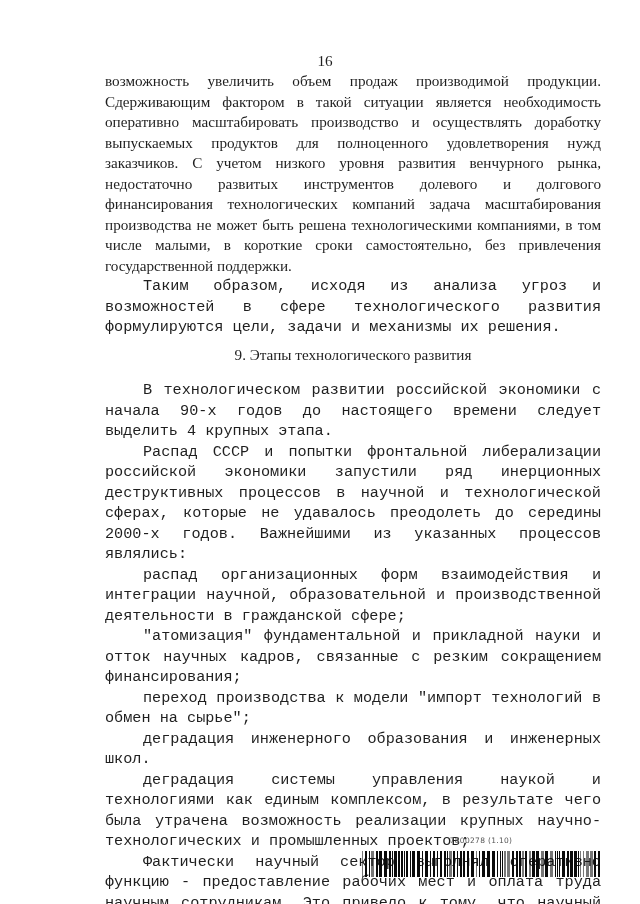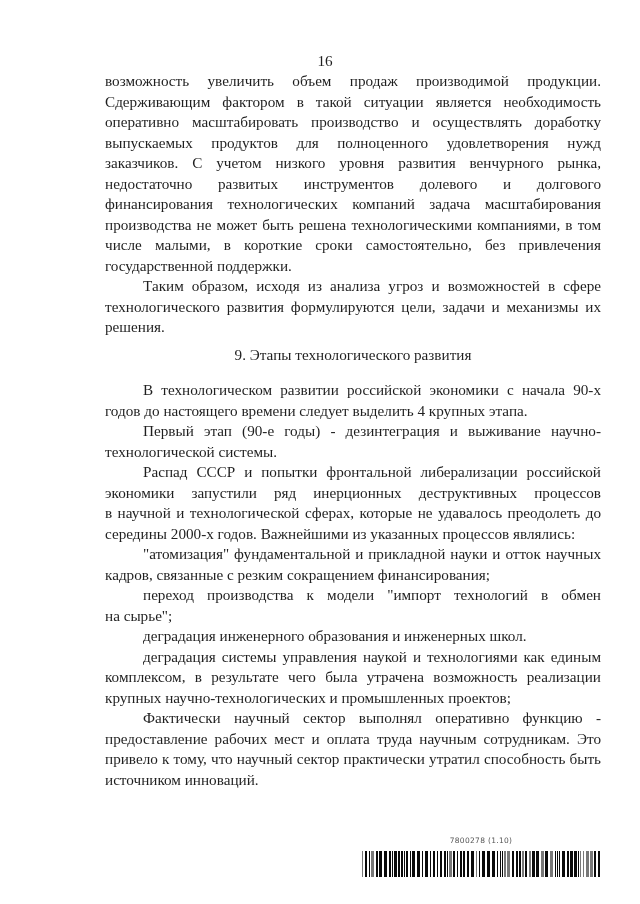--- a/index.html
+++ b/index.html
@@ -24,21 +24,21 @@
   }
   .content {
     position: absolute;
     top: 71px; left: 77px; width: 496px;
     font-size: 15.2px;
     line-height: 20.5px;
     text-align: justify;
     margin-left: 28px;
   }
   .content .p { margin: 0; }
-  .content .p.indent { text-indent: 38px; }
+  .content .p.indent { text-indent: 38px; font-family: Liberation Mono, monospace; }
   .content .heading {
     text-align: center;
     text-indent: 0;
     margin: 7px 0 15px 0;
   }
   .footer-label {
     position: absolute;
     top: 836px; left: 362px; width: 238px;
     text-align: center;
     font-family: "DejaVu Sans", sans-serif;
@@ -63,22 +63,22 @@
 
 <div class="page">
 
   <div class="page-number">16</div>
 
   <div class="content" id="doc-body">
       <div class="p">возможность увеличить объем продаж производимой продукции. Сдерживающим фактором в такой ситуации является необходимость оперативно масштабировать производство и&nbsp;осуществлять доработку выпускаемых продуктов для полноценного удовлетворения нужд заказчиков. С учетом низкого уровня развития венчурного рынка, недостаточно развитых инструментов долевого и долгового финансирования технологических компаний задача масштабирования производства не может быть решена технологическими компаниями, в том числе малыми, в короткие сроки самостоятельно, без привлечения государственной поддержки.</div>
       <div class="p indent">Таким образом, исходя из анализа угроз и возможностей в сфере технологического развития формулируются цели, задачи и механизмы их решения.</div>
       <div class="heading">9. Этапы технологического развития</div>
       <div class="p indent">В технологическом развитии российской экономики с начала 90-х годов до настоящего времени следует выделить 4 крупных этапа.</div>
-      <div class="p indent">Первый этап (90-е годы) - дезинтеграция и выживание научно-технологической системы.</div>
       <div class="p indent">Распад СССР и попытки фронтальной либерализации российской экономики запустили ряд инерционных деструктивных процессов в&nbsp;научной и технологической сферах, которые не удавалось преодолеть до середины 2000-х годов. Важнейшими из указанных процессов являлись:</div>
+      <div class="p indent">распад организационных форм взаимодействия и интеграции научной, образовательной и производственной деятельности в&nbsp;гражданской сфере;</div>
       <div class="p indent">"атомизация" фундаментальной и прикладной науки и отток научных кадров, связанные с резким сокращением финансирования;</div>
       <div class="p indent">переход производства к модели "импорт технологий в обмен на&nbsp;сырье";</div>
       <div class="p indent">деградация инженерного образования и инженерных школ.</div>
       <div class="p indent">деградация системы управления наукой и технологиями как единым комплексом, в результате чего была утрачена возможность реализации крупных научно-технологических и промышленных проектов;</div>
       <div class="p indent">Фактически научный сектор выполнял оперативно функцию - предоставление рабочих мест и оплата труда научным сотрудникам. Это привело к тому, что научный сектор практически утратил способность быть источником инноваций.</div>
     </div>
 
   <div class="footer-label">7800278 (1.10)</div>
 
   <div class="barcode" id="barcode">

